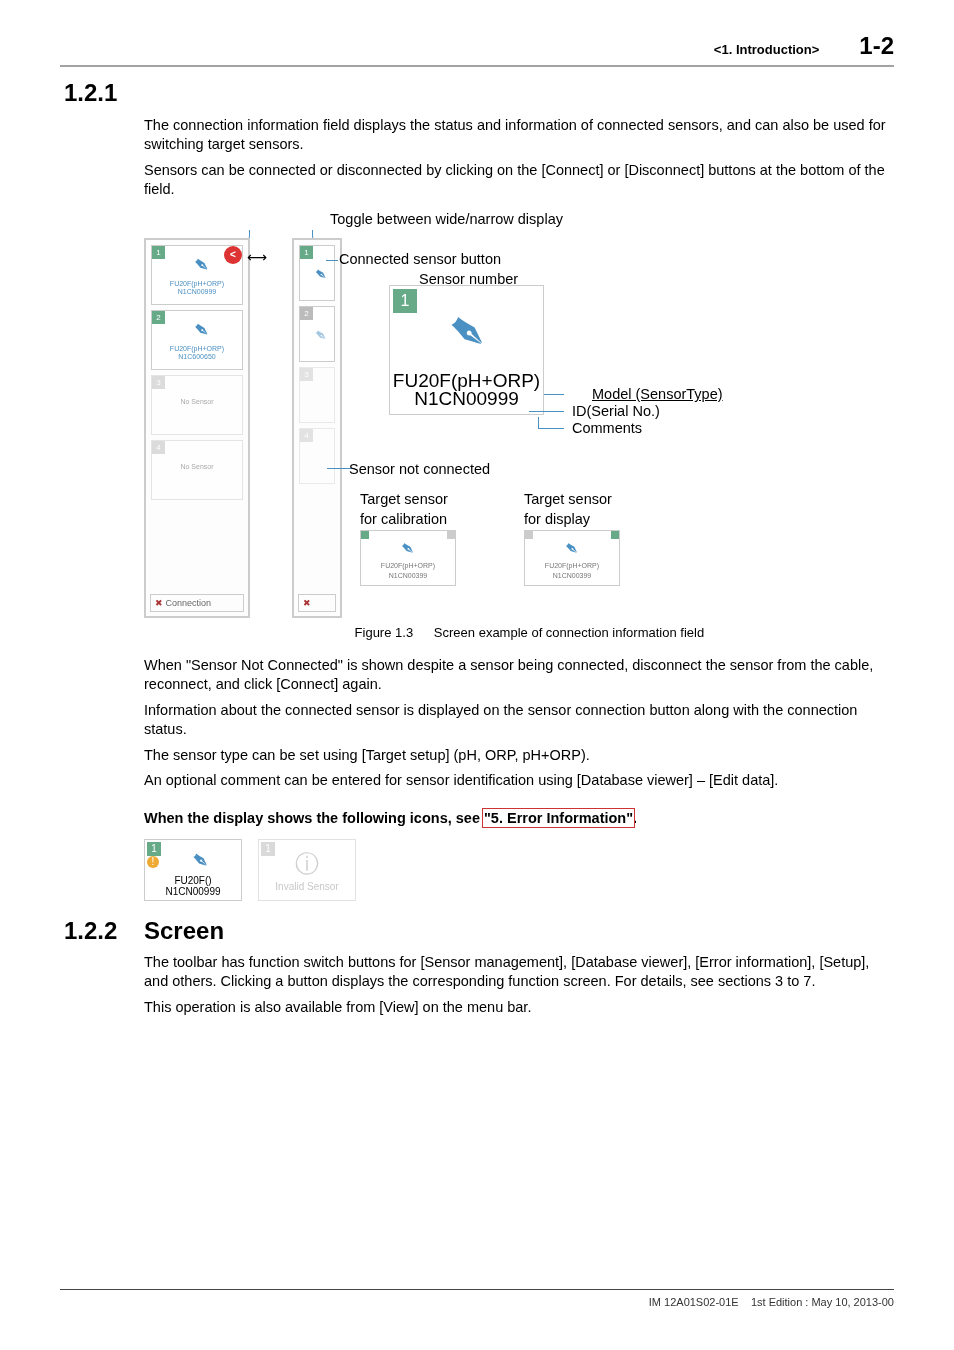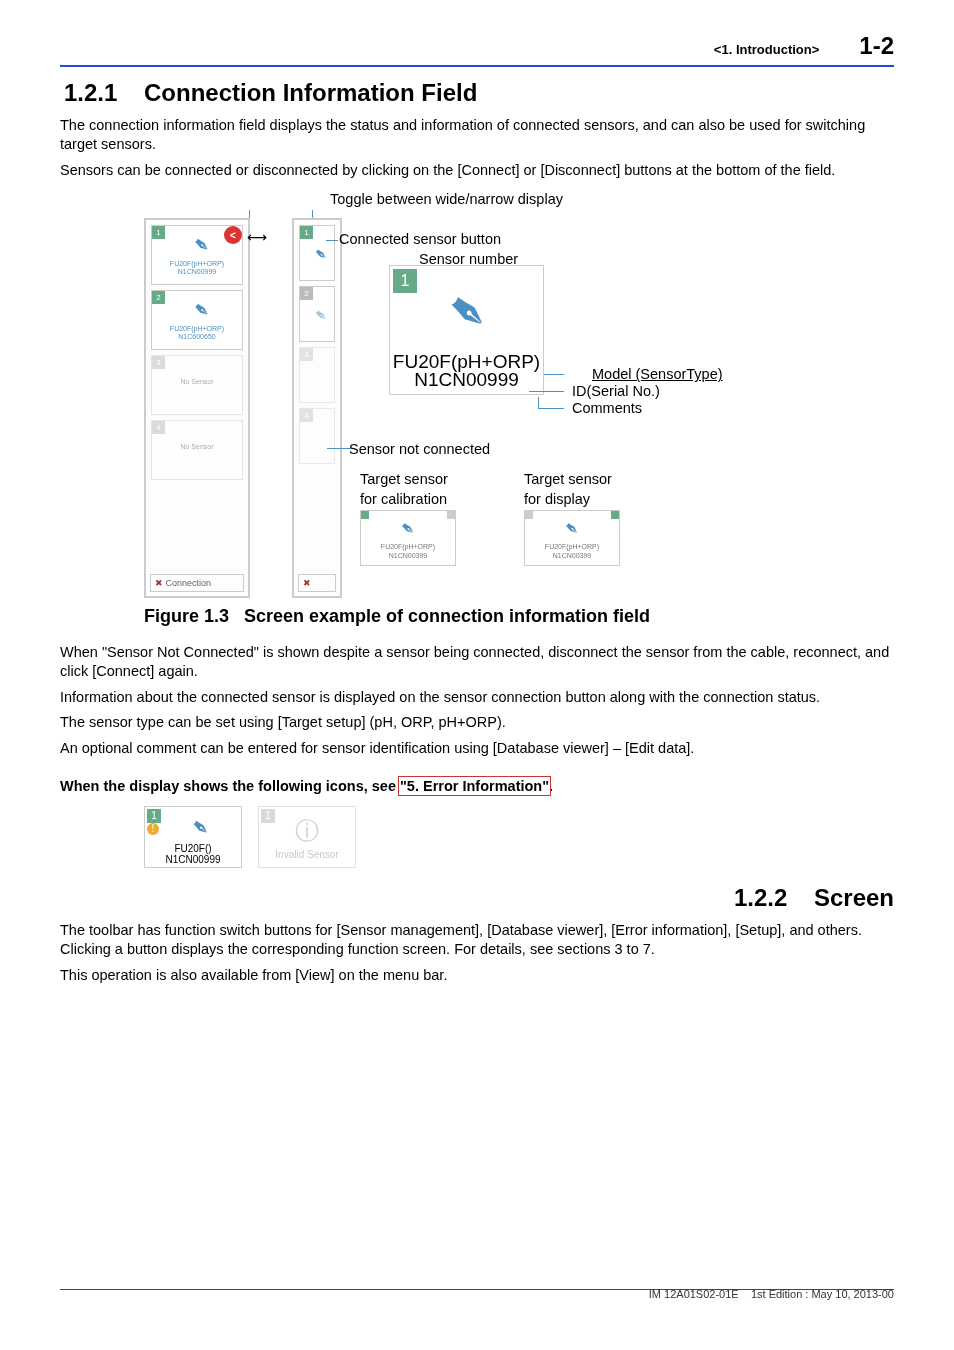--- a/index.html
+++ b/index.html
@@ -5,27 +5,27 @@
     * { box-sizing: border-box; margin: 0; padding: 0; }
     body {
       font-family: Arial, Helvetica, sans-serif;
       background: #fff;
       color: #000;
       width: 954px;
       padding: 30px 60px 60px 60px;
       font-size: 14.5px;
       line-height: 1.35;
     }
-    .header-line { border-bottom: 2px solid #1d4ed8; margin-bottom: 10px; }
+    .header-line { border-bottom: 2px solid #a3a3a3; margin-bottom: 10px; }
     .header { display: flex; justify-content: flex-end; align-items: baseline; gap: 40px; padding-bottom: 3px; }
     .header-sec { font-size: 13px; font-weight: bold; }
     .header-page { font-size: 24px; font-weight: bold; }
     .h2 { font-size: 24px; font-weight: bold; margin-top: 8px; display: flex; }
     .h2 .num { width: 84px; padding-left: 4px; flex-shrink: 0; }
-    .para { margin-top: 6px; }
+    .para { margin-left: 84px; margin-top: 6px; }
     .fig-area { margin-left: 84px; margin-top: 10px; position: relative; height: 410px; }
     .panel { position: absolute; border: 2px solid #ccc; background: #fdfdfd; }
     .wide-panel { left: 0; top: 28px; width: 106px; height: 380px; }
     .narrow-panel { left: 148px; top: 28px; width: 50px; height: 380px; }
     .chip { position: relative; border: 1px solid #ccc; background: #fff; margin: 5px; }
     .chip.full { height: 60px; }
     .chip.half { height: 56px; }
     .chip-num { position: absolute; top: 0; left: 0; width: 13px; height: 13px; font-size: 8px; color: #fff; text-align: center; line-height: 13px; background: #6A8; }
     .chip-num.gray { background: #bbb; }
     .chip-icon { text-align: center; font-size: 20px; color: #4A90C2; padding-top: 6px; padding-left: 8px;}
@@ -35,45 +35,44 @@
     .toggle-circ { width: 18px; height: 18px; border-radius: 50%; display: inline-flex; align-items: center; justify-content: center; font-size: 10px; font-weight: bold; }
     .toggle-left { position: absolute; top: 36px; left: 80px; background: #d33; color: #fff; }
     .arrow { position: absolute; top: 38px; left: 103px; font-size: 14px; }
     .toggle-right { position: absolute; top: 36px; left: 148px; background: #e85; color: #fff; }
     .ann { position: absolute; font-size: 14.5px; }
     .big-chip { position: absolute; left: 245px; top: 75px; width: 155px; height: 130px; border: 1px solid #ccc; background: #fff; }
     .big-chip .bnum { position: absolute; top: 3px; left: 3px; width: 24px; height: 24px; background: #6A8; color: #fff; font-size: 16px; text-align: center; line-height: 24px; font-family: Arial; }
     .big-chip .bicon { font-size: 50px; text-align: center; color: #4A90C2; padding-top: 14px; }
     .big-chip .blabel { position: absolute; font-family: Arial; font-size: 19px; text-align: center; left: -10px; right: -10px;}
     .line-ann { position: absolute; border-top: 1px solid #4A90C2; height: 1px; }
-    .fig-caption { font-weight: bold; margin-left: 84px; font-size: 18px; margin-top: 4px; }
+    .fig-caption { font-weight: normal; margin-left: 84px; font-size: 13px; margin-top: 4px; text-align: center; }
     .fig-caption .lab { display: inline-block; width: 100px; }
     .link-ref { color: #000; position: relative; }
     .link-ref::before { content: ''; position: absolute; left: -2px; right: -2px; top: -2px; bottom: -2px; border: 1px solid #c33; }
     .icon-row { margin-left: 84px; margin-top: 10px; display: flex; gap: 16px; }
     .small-card { width: 98px; height: 62px; border: 1px solid #ccc; position: relative; text-align: center; }
     .small-card .sn { position: absolute; top: 2px; left: 2px; width: 14px; height: 14px; font-size: 10px; color: #fff; line-height: 14px; }
     .tgt-chip { position: absolute; width: 96px; height: 56px; border: 1px solid #ccc; background: #fff; }
-    .footer { position: fixed; bottom: 48px; right: 60px; font-size: 11px; color: #333; }
+    .footer { position: fixed; bottom: 40px; right: 60px; font-size: 11px; color: #333; }
     .hr-footer { position: fixed; bottom: 60px; left: 60px; right: 60px; border-top: 1px solid #444; }
     .nibicon { transform: rotate(40deg); display: inline-block; }
   </style>
 </head>
 <body>
 
 <div class="header-line">
   <div class="header">
     <span class="header-sec">&lt;1.  Introduction&gt;</span>
     <span class="header-page">1-2</span>
   </div>
 </div>
 
 <div class="h2">
   <span class="num">1.2.1</span>
-  <span>Connection Information Field</span>
 </div>
 <p class="para">The connection information field displays the status and information of connected sensors, and can also be used for switching target sensors.</p>
 <p class="para">Sensors can be connected or disconnected by clicking on the [Connect] or [Disconnect] buttons at the bottom of the field.</p>
 
 <div class="fig-area">
 
   <span class="ann" style="left:186px; top:0;">Toggle between wide/narrow display</span>
   <div style="position:absolute; left:168px; top:20px; width:1px; height:14px; border-left:1px solid #4A90C2; border-bottom:1px solid #4A90C2; width:12px; border-bottom-left-radius:8px;"></div>
   <div style="position:absolute; left:92px; top:20px; width:14px; height:14px; border-right:1px solid #4A90C2; border-bottom:1px solid #4A90C2; border-bottom-right-radius:8px;"></div>
 
@@ -191,21 +190,21 @@
     <div style="font-size:10px;white-space:pre;line-height:1.1;">FU20F()
 N1CN00999</div>
   </div>
   <div class="small-card" style="opacity:.55;">
     <div class="sn" style="background:#bbb;">1</div>
     <div style="font-size:24px;color:#aaa;padding-top:8px;">ⓘ</div>
     <div style="font-size:10px;color:#999;">Invalid Sensor</div>
   </div>
 </div>
 
-<div class="h2" style="margin-top:14px;justify-content:flex-end;">
+<div class="h2" style="margin-top:14px;">
   <span class="num">1.2.2</span>
   <span>Screen</span>
 </div>
 <p class="para">The toolbar has function switch buttons for [Sensor management], [Database viewer], [Error information], [Setup], and others. Clicking a button displays the corresponding function screen. For details, see sections 3 to 7.</p>
 <p class="para">This operation is also available from [View] on the menu bar.</p>
 
 <div class="hr-footer"></div>
 <div class="footer">
   <span>IM 12A01S02-01E</span>&nbsp;&nbsp;&nbsp;&nbsp;<span>1st Edition : May 10, 2013-00</span>
 </div>

